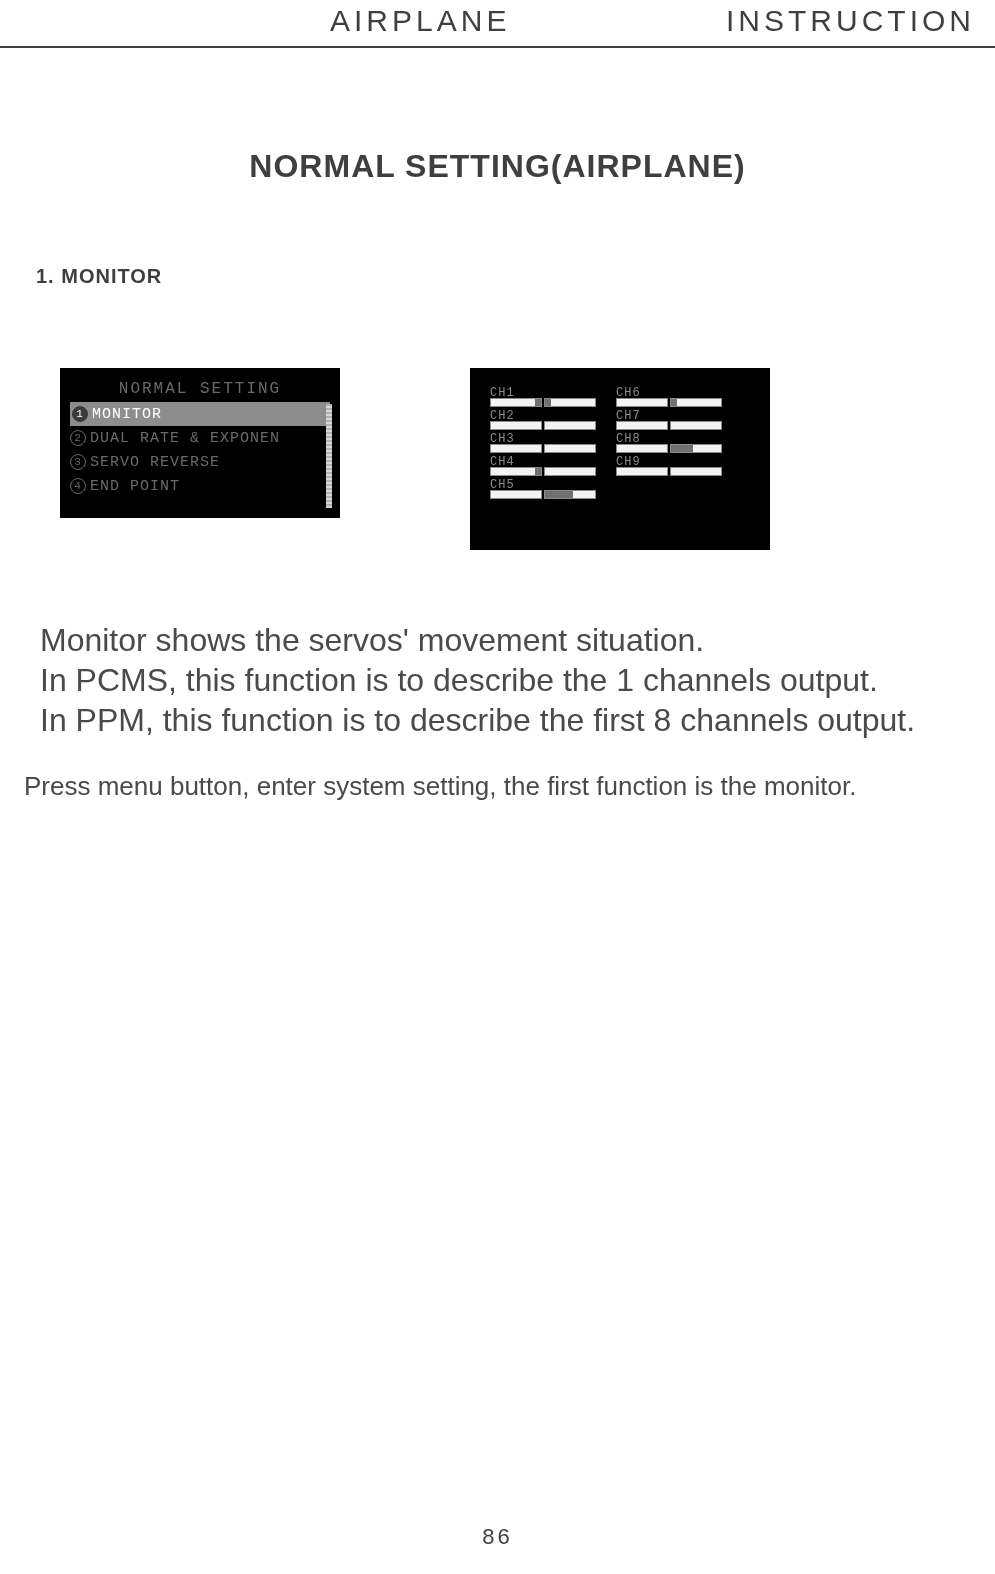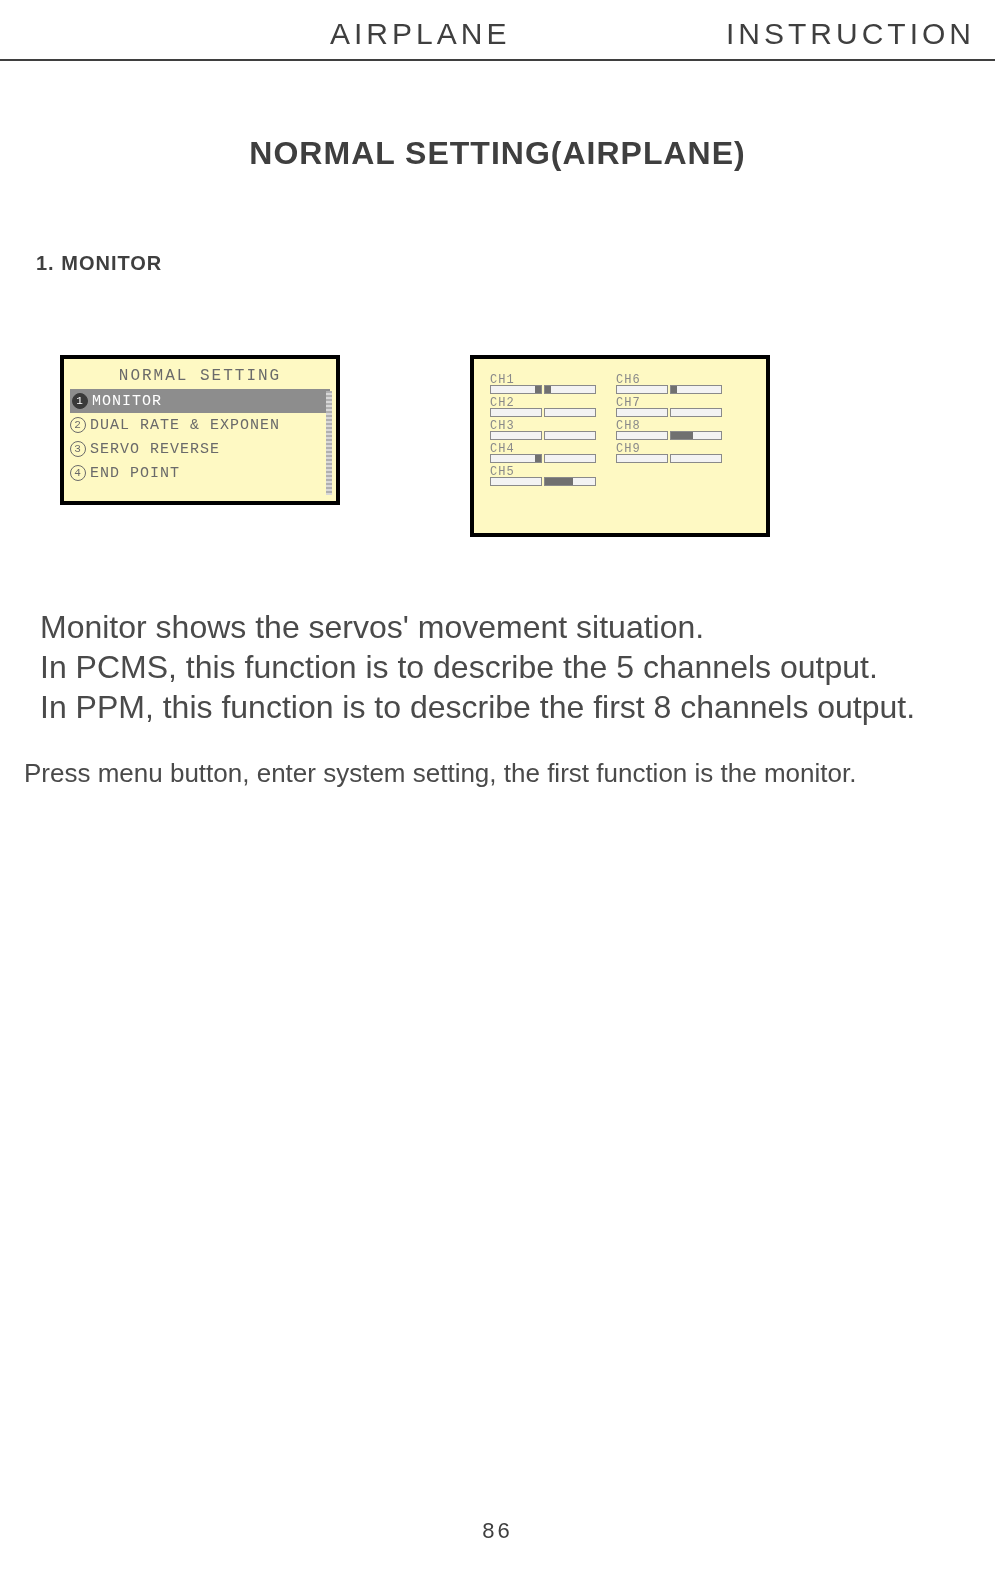--- a/index.html
+++ b/index.html
@@ -1,42 +1,42 @@
 <!DOCTYPE html>
 <html><head>
 <meta charset="utf-8">
 <style>
   * { box-sizing: border-box; margin: 0; padding: 0; }
   html, body { width: 995px; height: 1574px; background: #fff; font-family: Arial, Helvetica, sans-serif; color: #3f3f3f; }
   .page { width: 995px; height: 1574px; position: relative; }
-  .header { display: flex; justify-content: space-between; padding: 17px 20px 8px 330px; border-bottom: 2px solid #3f3f3f; }
+  .header { display: flex; justify-content: space-between; padding: 4px 20px 8px 330px; border-bottom: 2px solid #3f3f3f; }
   .header span { font-size: 30px; letter-spacing: 4px; color: #3f3f3f; }
-  .title { text-align: center; font-size: 32px; font-weight: bold; margin-top: 74px; letter-spacing: 1px; }
+  .title { text-align: center; font-size: 32px; font-weight: bold; margin-top: 100px; letter-spacing: 1px; }
   .section-heading { font-size: 20px; font-weight: bold; margin: 80px 0 0 36px; letter-spacing: 1px; }
   .screens { display: flex; justify-content: flex-start; gap: 130px; margin: 80px 0 0 60px; }
-  .lcd { border: 4px solid #000; background: #fef9c3; }
+  .lcd { border: 4px solid #000; background: #000000; }
   .lcd1 { width: 280px; height: 150px; padding: 8px 6px 6px 6px; font-family: "Courier New", monospace; color: #6a6a6a; position: relative; }
   .lcd1-title { text-align: center; font-size: 16px; letter-spacing: 2px; margin-bottom: 4px; }
   .lcd1-row { display: flex; align-items: center; height: 24px; font-size: 15px; letter-spacing: 1px; white-space: nowrap; overflow: hidden; }
   .lcd1-row-sel { background: #8d8d8d; color: #fff; padding: 0 2px; }
   .lcd1-num { display: inline-flex; width: 16px; height: 16px; border: 1.5px solid #6a6a6a; border-radius: 50%; font-size: 11px; align-items: center; justify-content: center; margin-right: 4px; flex-shrink: 0; }
   .lcd1-num-sel { background: #3a3a3a; color: #fff; border-color: #3a3a3a; }
   .lcd1-scroll { position: absolute; right: 4px; top: 32px; bottom: 6px; width: 6px; background: repeating-linear-gradient(#b0b0b0 0 2px, #d8d8d8 2px 4px); }
   .lcd2 { width: 300px; height: 182px; padding: 14px 10px 10px 16px; font-family: "Courier New", monospace; color: #8a8a8a; }
   .lcd2-cols { display: flex; gap: 20px; }
   .lcd2-col { display: flex; flex-direction: column; gap: 2px; }
   .lcd2-item { display: flex; flex-direction: column; }
   .lcd2-label { font-size: 12px; letter-spacing: 1px; height: 12px; }
   .lcd2-bars { display: flex; gap: 2px; }
   .lcd2-bar { width: 52px; height: 9px; border: 1px solid #8a8a8a; position: relative; background: #f3f3f3; }
   .lcd2-fill { position: absolute; top: 0; bottom: 0; background: #707070; }
   .body-text { margin: 70px 40px 0 40px; font-size: 32px; line-height: 1.25; color: #4a4a4a; }
   .subheading { margin: 90px 40px 0 40px; font-size: 26px; font-weight: bold; color: #3f3f3f; }
   .body-text2 { margin: 30px 40px 0 24px; font-size: 26px; line-height: 1.3; color: #4a4a4a; }
-  .page-number { position: absolute; bottom: 30px; left: 0; right: 0; text-align: center; font-size: 22px; letter-spacing: 3px; color: #3f3f3f; }
+  .page-number { position: absolute; bottom: 24px; left: 0; right: 0; text-align: center; font-size: 22px; letter-spacing: 3px; color: #3f3f3f; }
 </style>
 </head>
 <body>
 
 <div class="page">
 
   <div class="header">
     <span>AIRPLANE</span>
     <span>INSTRUCTION</span>
   </div>
@@ -149,21 +149,21 @@
               </div>
           </div>
         </div>
       </div>
     </div>
 
   </div>
 
   <div class="body-text">
     <div>Monitor shows the servos' movement situation.</div>
-    <div>In PCMS, this function is to describe the 5 channels output.</div>
+    <div>In PCMS, this function is to describe the 1 channels output.</div>
     <div>In PPM, this function is to describe the first 8 channels output.</div>
   </div>
 
 
   <div class="body-text2">Press menu button, enter system setting, the first function is the monitor.</div>
 
   <div class="page-number">86</div>
 
 </div>
 

